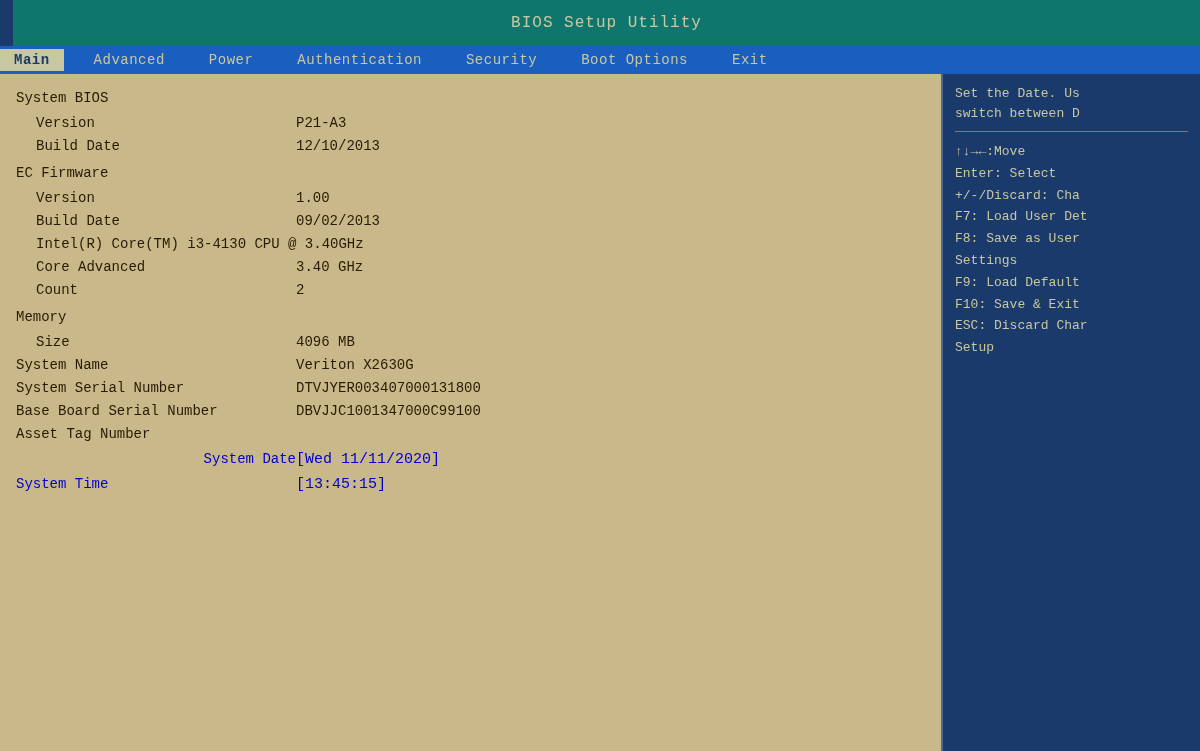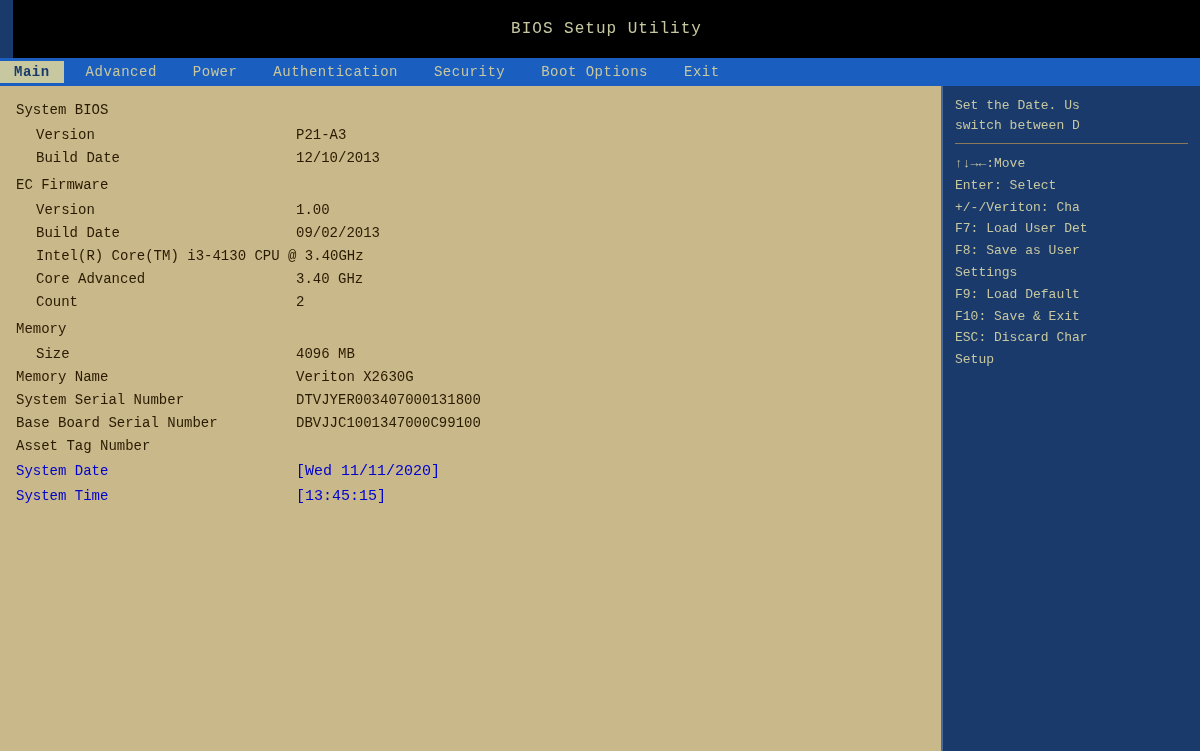--- a/index.html
+++ b/index.html
@@ -12,34 +12,34 @@
       width: 1200px;
       height: 751px;
       background-color: #1a3a6b;
       font-family: 'Courier New', Courier, monospace;
       font-size: 15px;
       overflow: hidden;
       color: #c8c8a0;
     }
 
     .title-bar {
-      background-color: #000000;
+      background-color: #0f766e;
       text-align: center;
       color: #c8c8a0;
-      padding: 20px 0;
+      padding: 14px 0;
       font-size: 16px;
       letter-spacing: 1px;
       margin-left: 13px;
     }
 
     .menu-bar {
       background-color: #1a5fbf;
       display: flex;
       padding: 3px 0;
-      gap: 8px;
+      gap: 16px;
       text-align: center;
     }
 
     .menu-item {
       padding: 3px 14px;
       color: #c8c8a0;
       font-size: 14px;
       letter-spacing: 0.5px;
       cursor: pointer;
     }
@@ -191,56 +191,56 @@
 
     <div class="info-row">
       <span class="section-header">Memory</span>
     </div>
     <div class="info-row">
       <span class="info-label indented">Size</span>
       <span class="info-value">4096 MB</span>
     </div>
 
     <div class="info-row">
-      <span class="info-label">Memory Name</span>
+      <span class="info-label">System Name</span>
       <span class="info-value">Veriton X2630G</span>
     </div>
     <div class="info-row">
       <span class="info-label">System Serial Number</span>
       <span class="info-value">DTVJYER003407000131800</span>
     </div>
     <div class="info-row">
       <span class="info-label">Base Board Serial Number</span>
       <span class="info-value">DBVJJC1001347000C99100</span>
     </div>
     <div class="info-row">
       <span class="info-label">Asset Tag Number</span>
       <span class="info-value"></span>
     </div>
 
-    <div class="info-row" style="margin-top:4px;">
+    <div class="info-row" style="margin-top:4px;text-align:right;">
       <span class="info-label highlight-row">System Date</span>
       <span class="highlight-value">[Wed 11/11/2020]</span>
     </div>
     <div class="info-row">
       <span class="info-label highlight-row">System Time</span>
       <span class="highlight-value">[13:45:15]</span>
     </div>
 
   </div>
 
   <div class="right-panel">
     <div class="right-help-desc">
       Set the Date. Us<br>switch between D
     </div>
     <div class="separator-line"></div>
     <div class="right-panel-help">
       <div class="help-line">↑↓→←:Move</div>
       <div class="help-line">Enter: Select</div>
-      <div class="help-line">+/-/Veriton: Cha</div>
+      <div class="help-line">+/-/Discard: Cha</div>
       <div class="help-line">F7: Load User Det</div>
       <div class="help-line">F8: Save as User</div>
       <div class="help-line">Settings</div>
       <div class="help-line">F9: Load Default</div>
       <div class="help-line">F10: Save &amp; Exit</div>
       <div class="help-line">ESC: Discard Char</div>
       <div class="help-line">Setup</div>
     </div>
   </div>
 </div>

